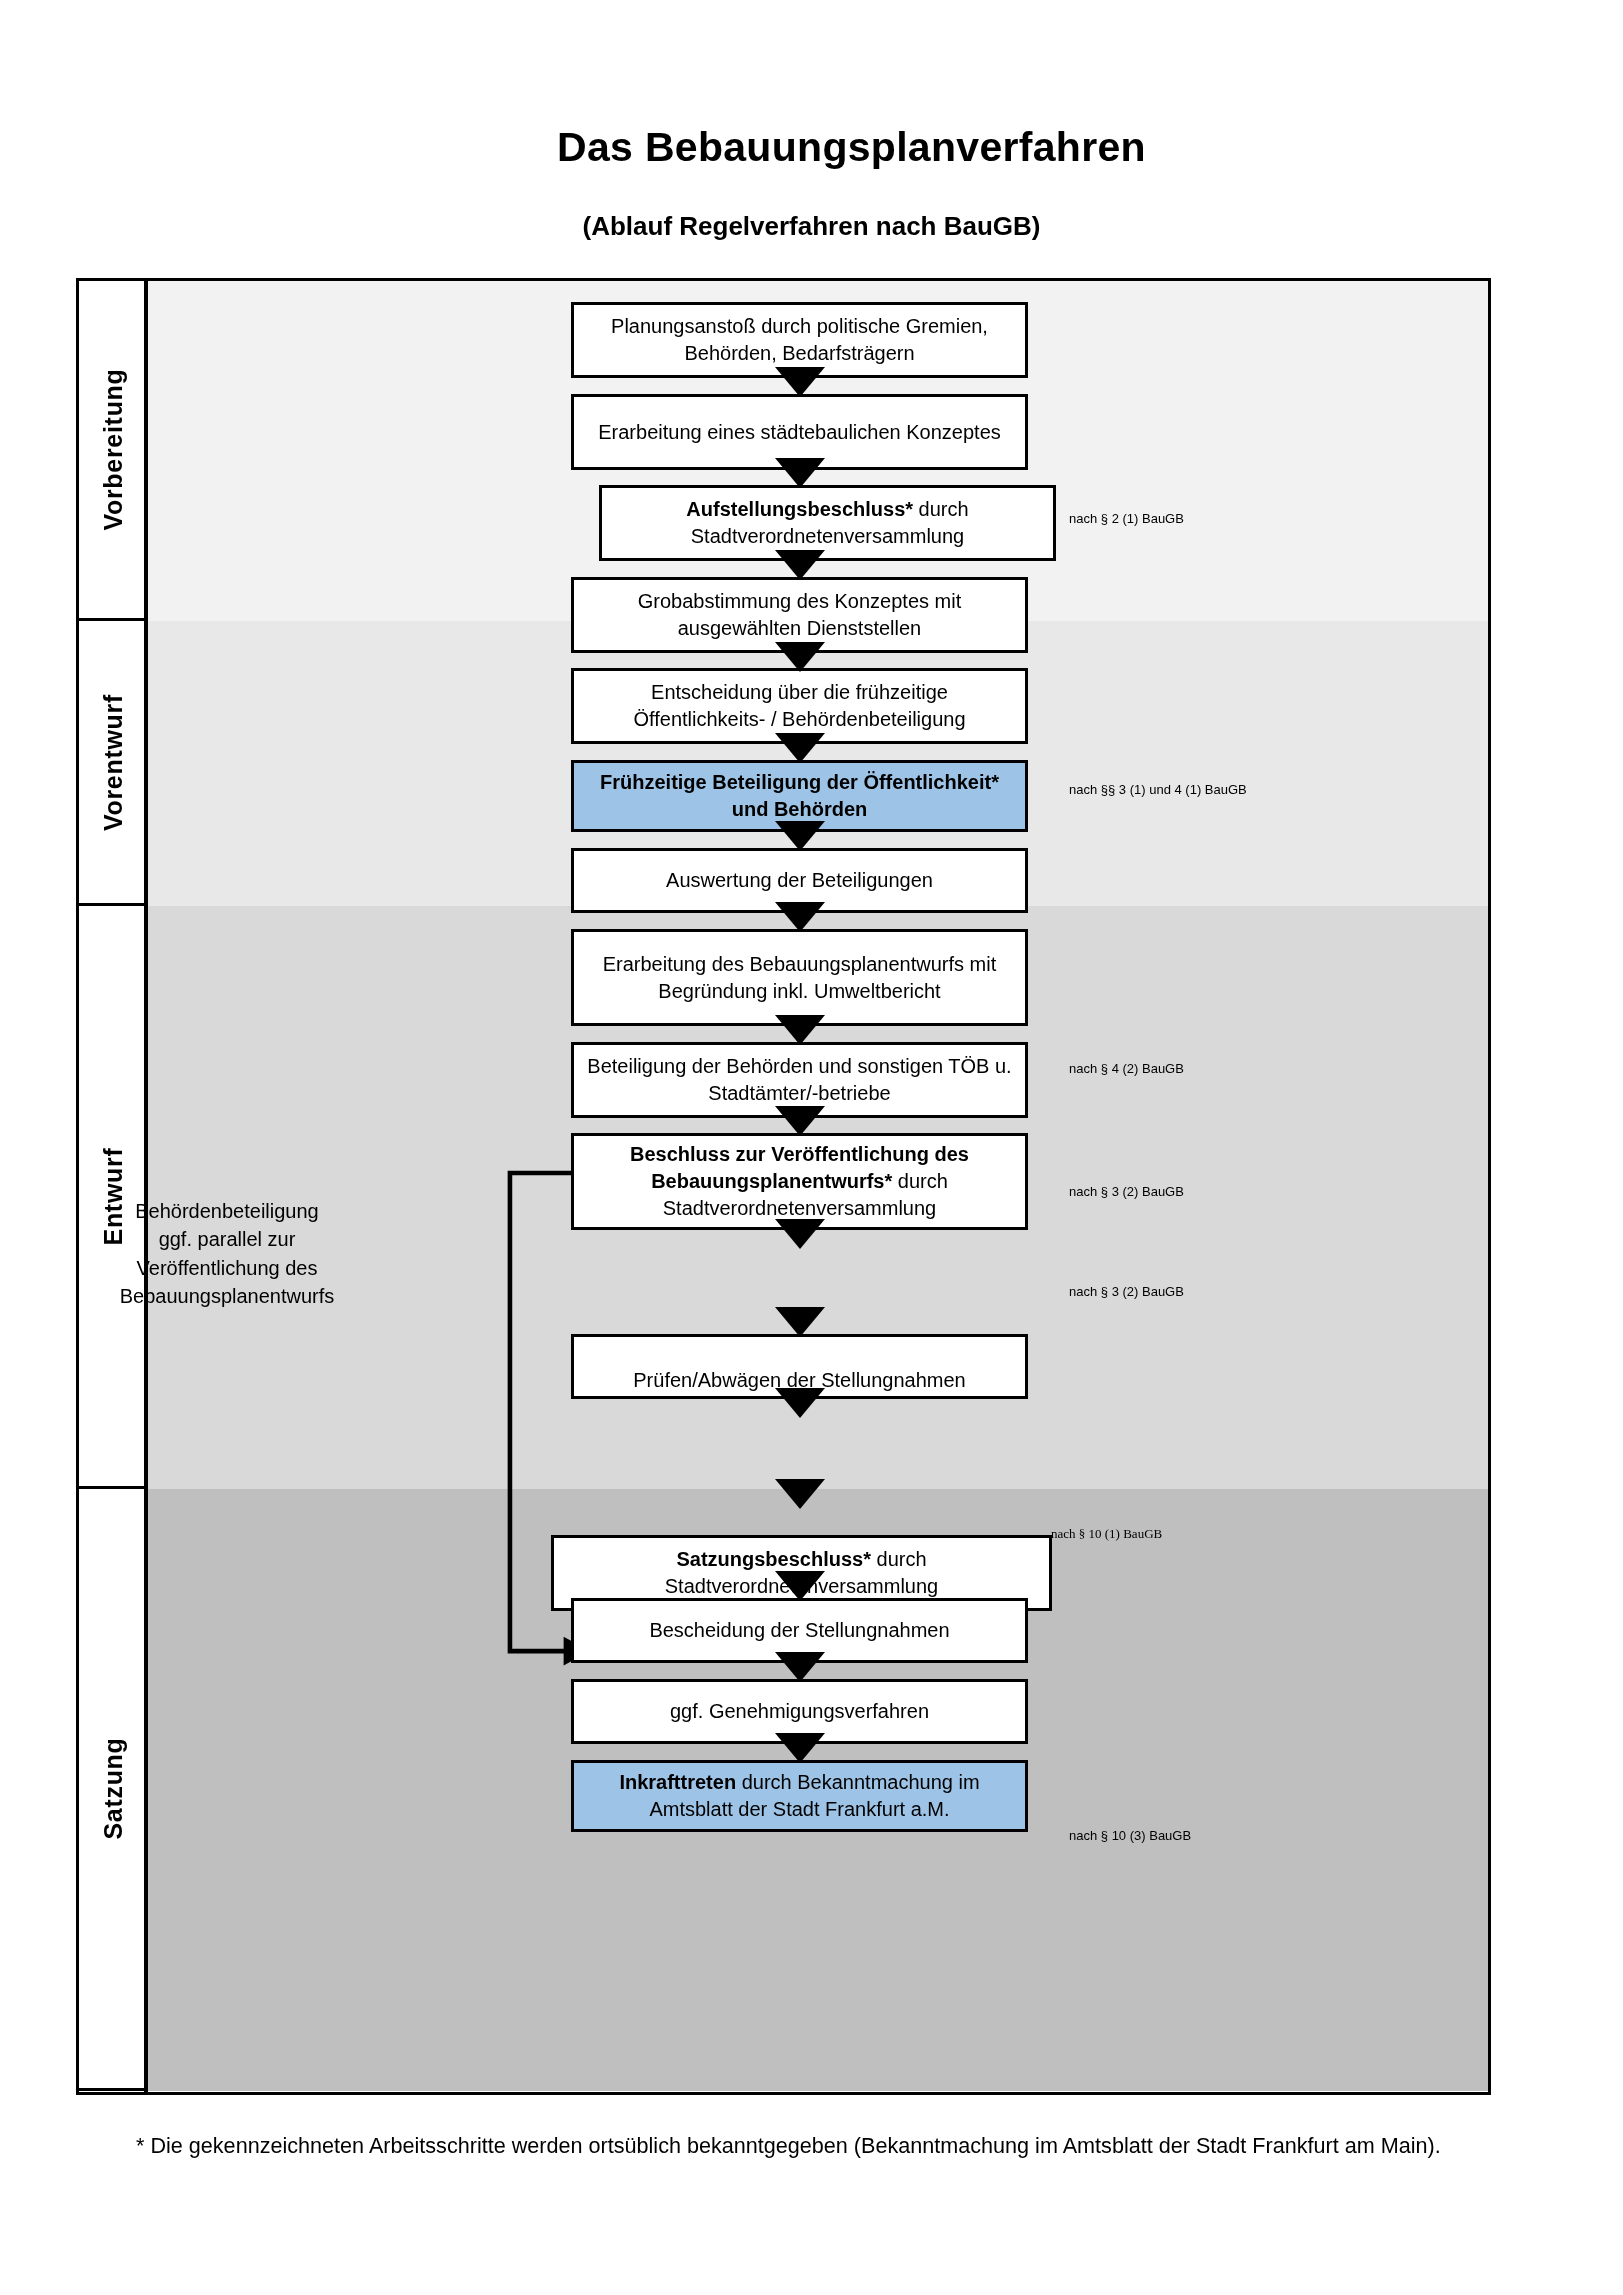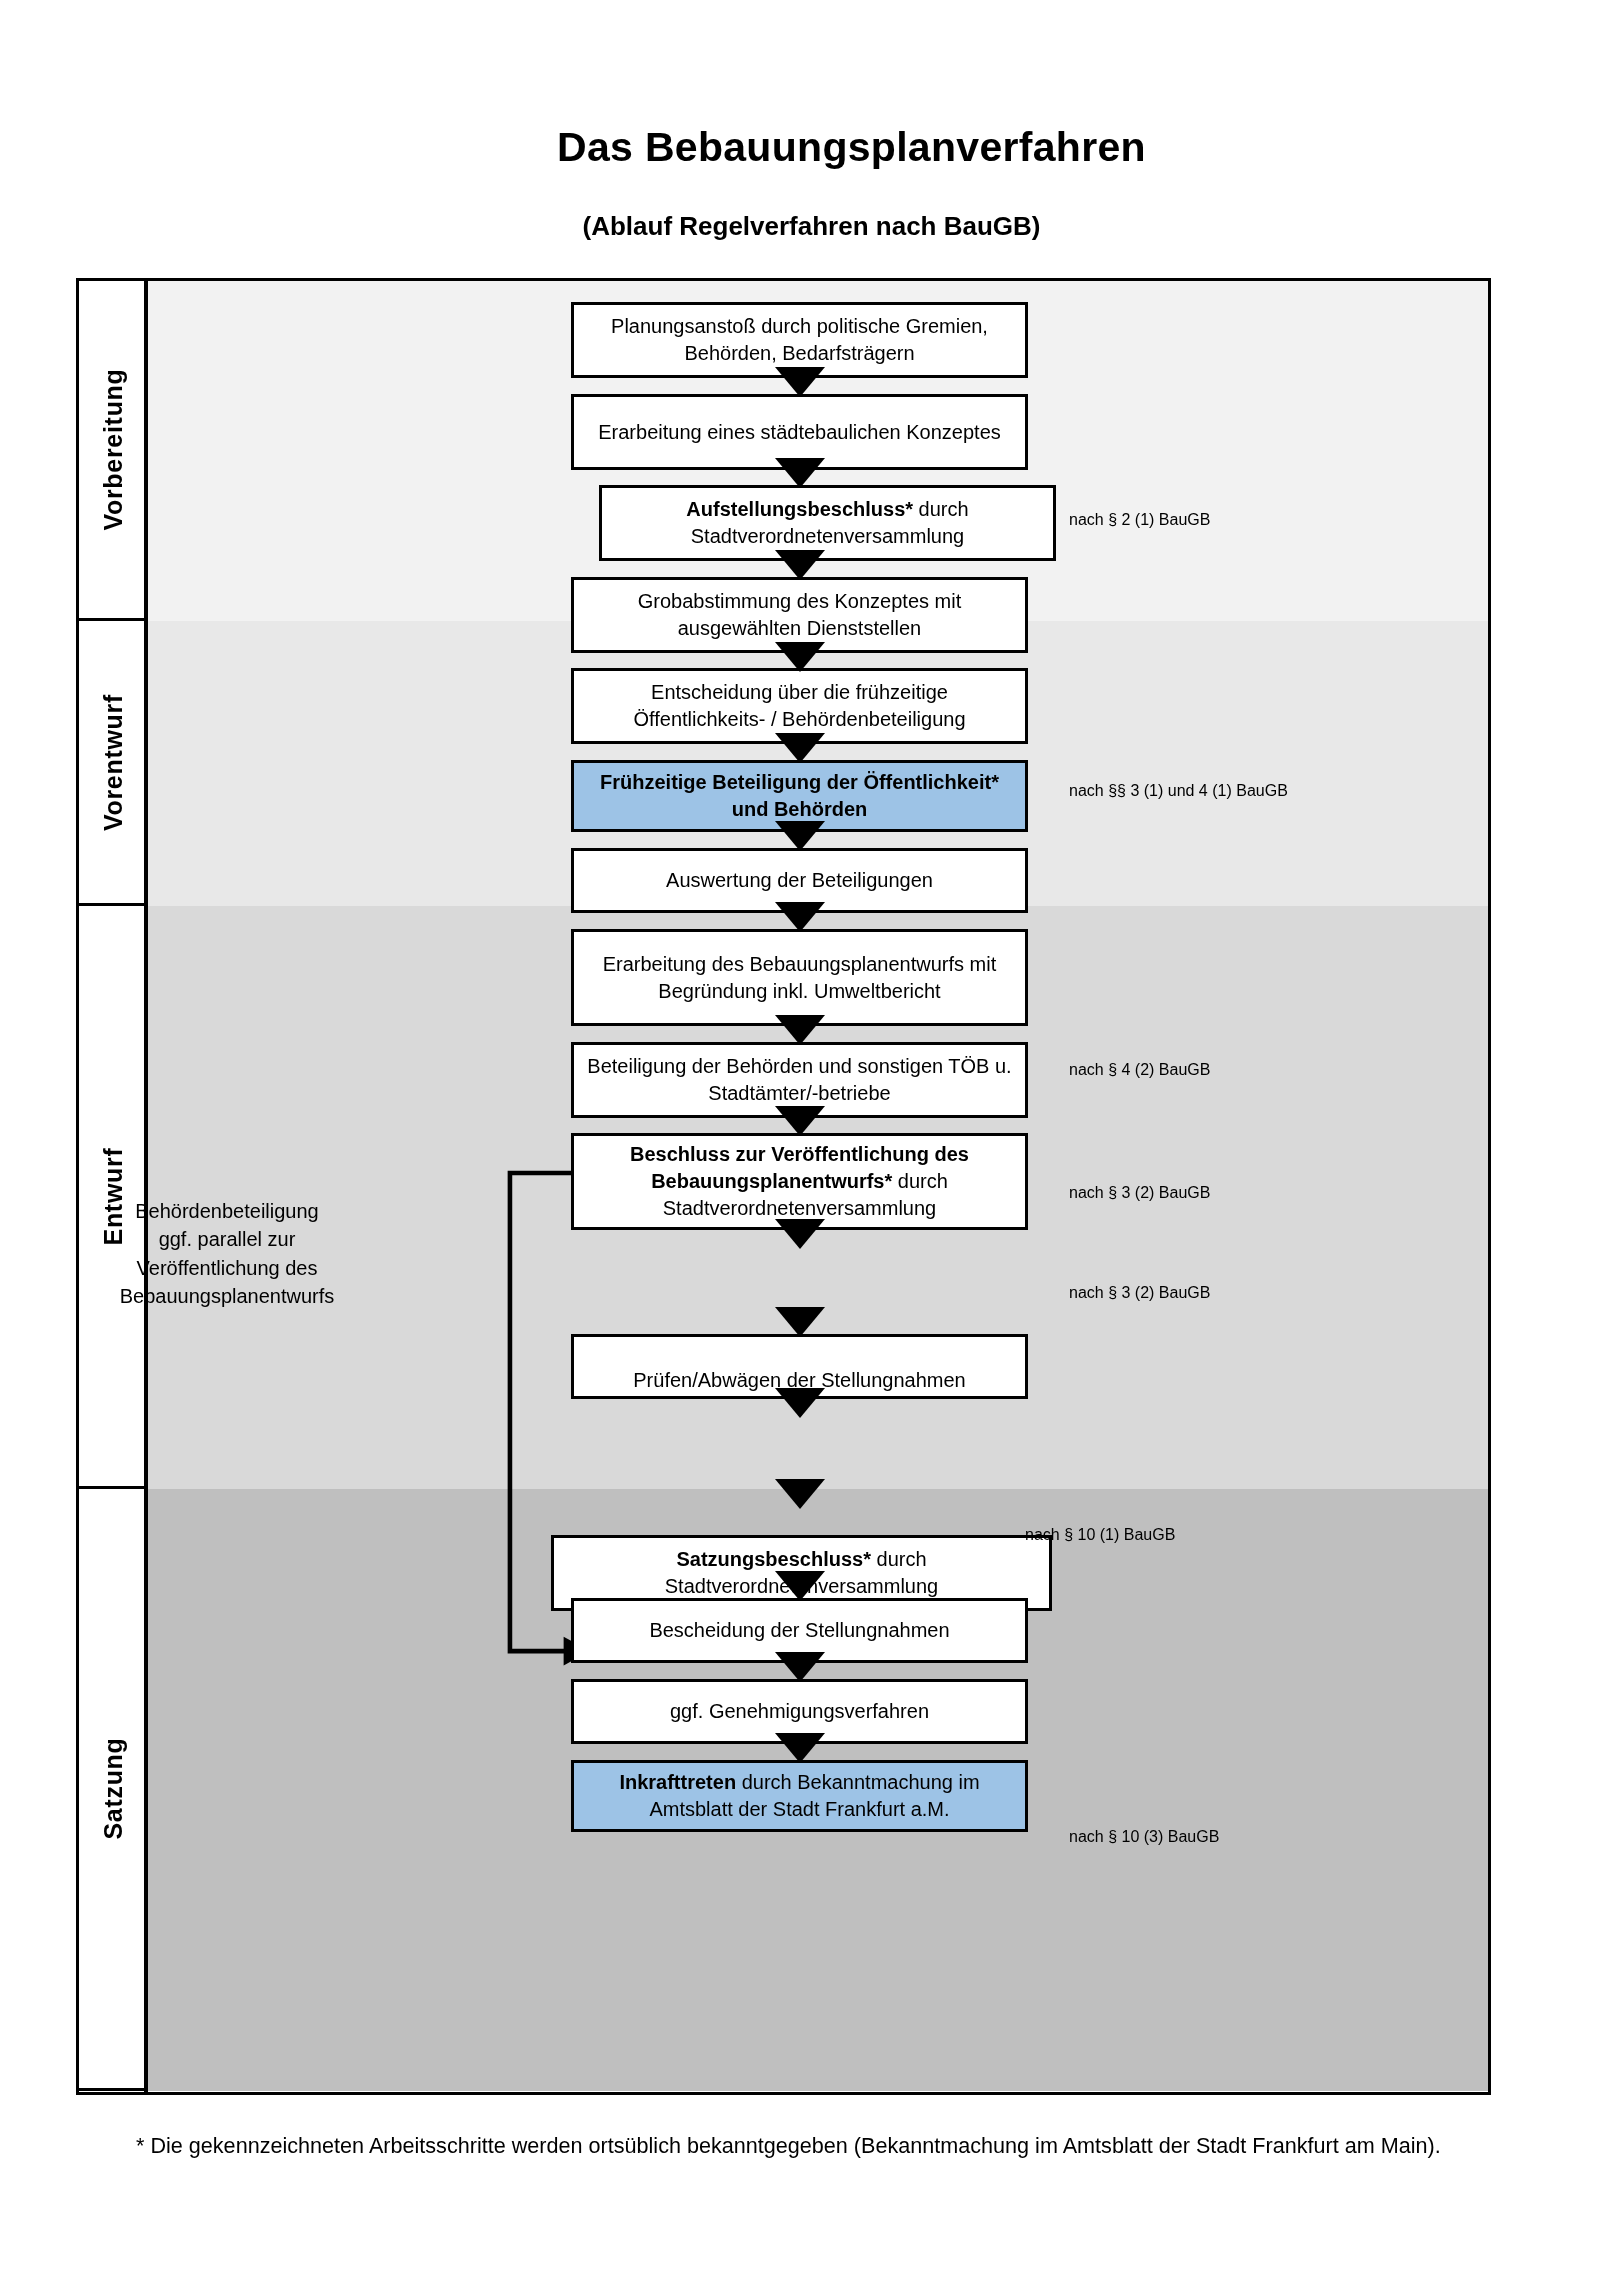--- a/index.html
+++ b/index.html
@@ -130,21 +130,21 @@
 
   
   #bracket {
     position: absolute;
     z-index: 3;
   }
 
   
   .legal {
     position: absolute;
-    font-size: 16px;
+    font-size: 13px;
     white-space: nowrap;
     z-index: 5;
   }
 
   
   #side-note {
     position: absolute;
     text-align: center;
     font-size: 20px;
     line-height: 1.42;
@@ -283,20 +283,20 @@
   <div class="legal" style="left:990px; top:230px;">nach § 2 (1) BauGB</div>
 
   <div class="legal" style="left:990px; top:501px;">nach §§ 3 (1) und 4 (1) BauGB</div>
 
   <div class="legal" style="left:990px; top:780px;">nach § 4 (2) BauGB</div>
 
   <div class="legal" style="left:990px; top:903px;">nach § 3 (2) BauGB</div>
 
   <div class="legal" style="left:990px; top:1003px;">nach § 3 (2) BauGB</div>
 
-  <div class="legal" style="left:946px; top:1245px;">nach § 10 (1) BauGB</div>
+  <div class="legal" style="left:972px; top:1245px;font-family:Liberation Serif, serif;">nach § 10 (1) BauGB</div>
 
   <div class="legal" style="left:990px; top:1507px;margin-top:40px;">nach § 10 (3) BauGB</div>
 
 </div>
 
 <div id="footnote">* Die gekennzeichneten Arbeitsschritte werden ortsüblich bekanntgegeben (Bekanntmachung im Amtsblatt  der Stadt Frankfurt am Main).</div>
 
 
 </body></html>

